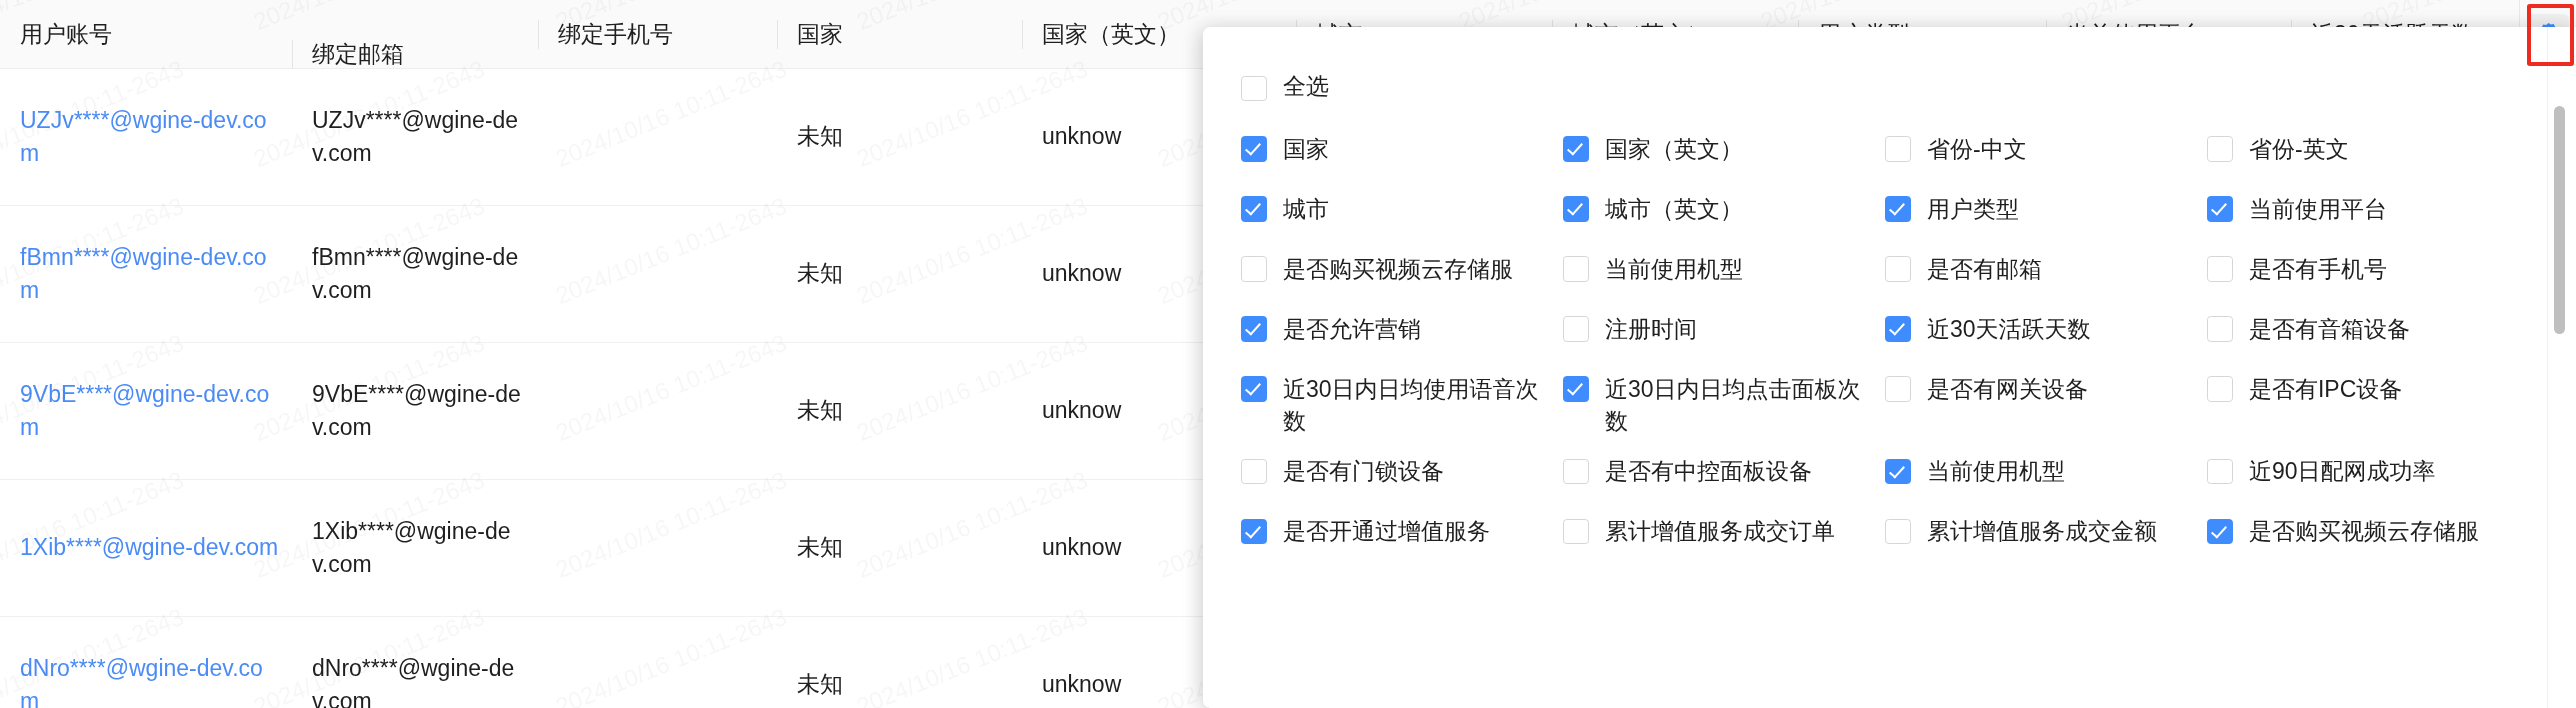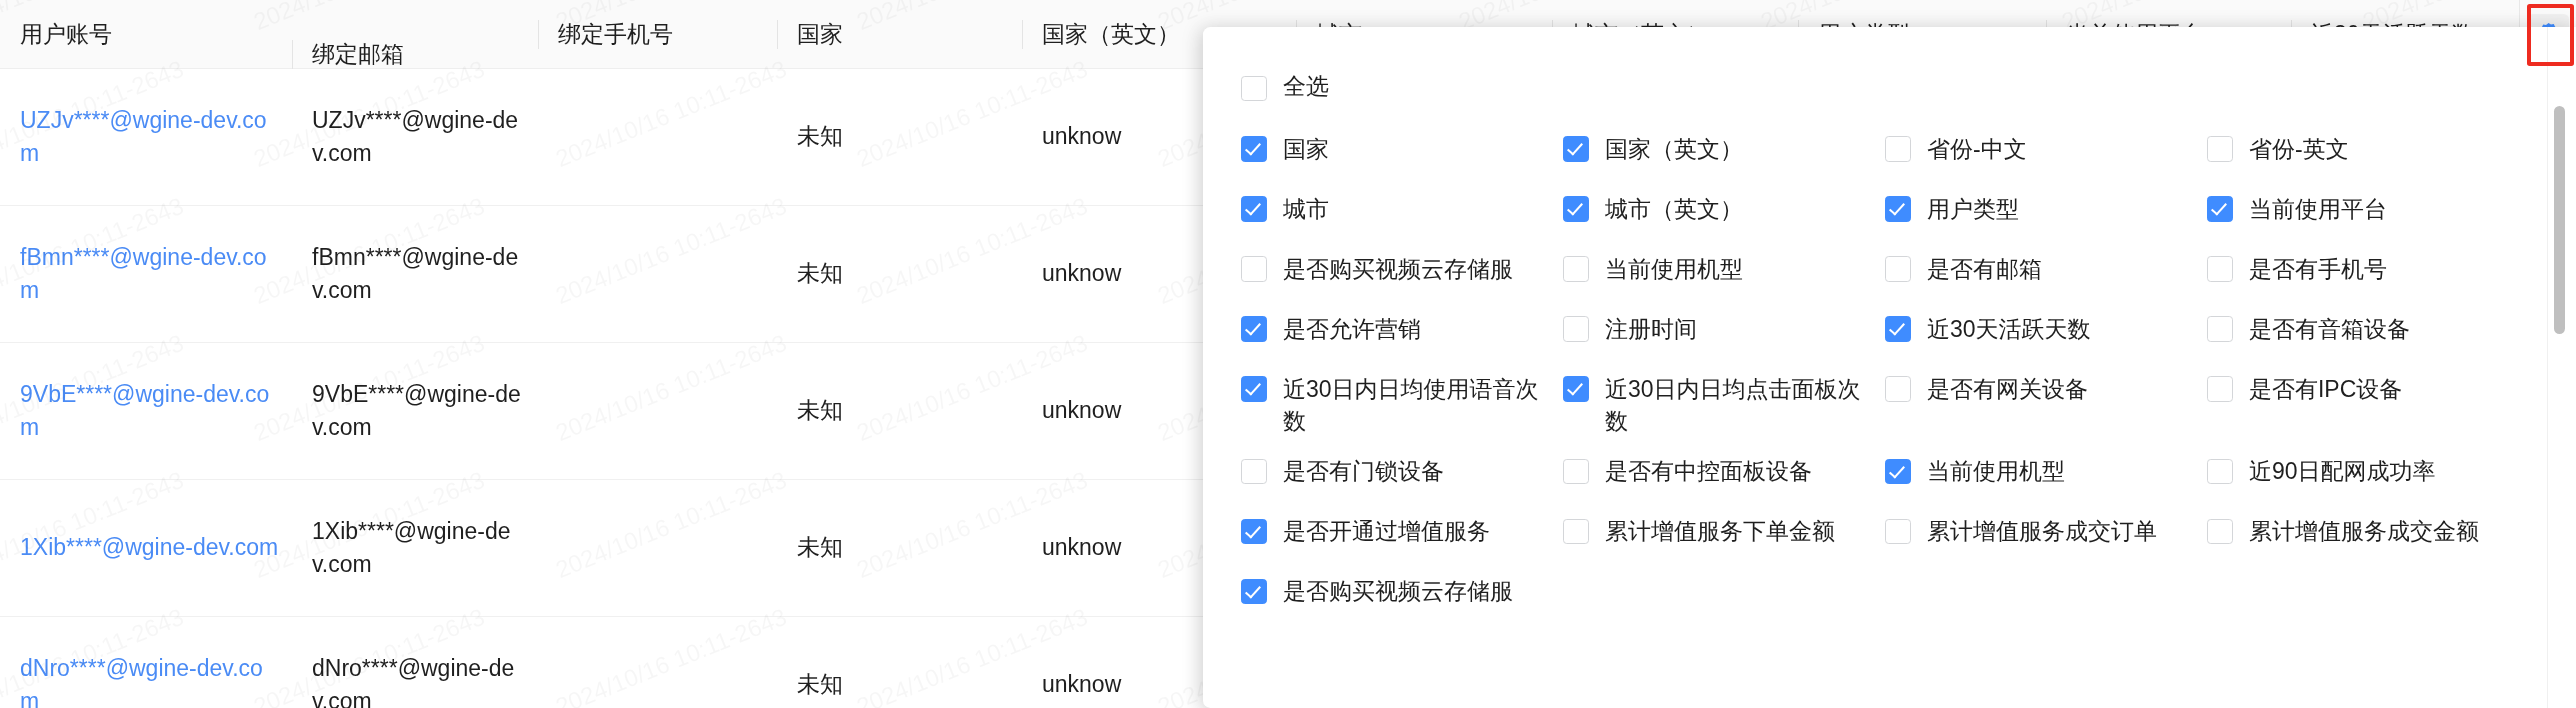--- a/index.html
+++ b/index.html
@@ -529,24 +529,20 @@
           <div class="opt">
             <span class="cb"></span>
             <span class="opt-label">近90日配网成功率</span>
           </div>
           <div class="opt">
             <span class="cb checked"></span>
             <span class="opt-label">是否开通过增值服务</span>
           </div>
           <div class="opt">
             <span class="cb"></span>
-            <span class="opt-label">累计增值服务下单金额</span>
-          </div>
-          <div class="opt">
-            <span class="cb"></span>
             <span class="opt-label">累计增值服务成交订单</span>
           </div>
           <div class="opt">
             <span class="cb"></span>
             <span class="opt-label">累计增值服务成交金额</span>
           </div>
           <div class="opt">
             <span class="cb checked"></span>
             <span class="opt-label">是否购买视频云存储服</span>
           </div>

